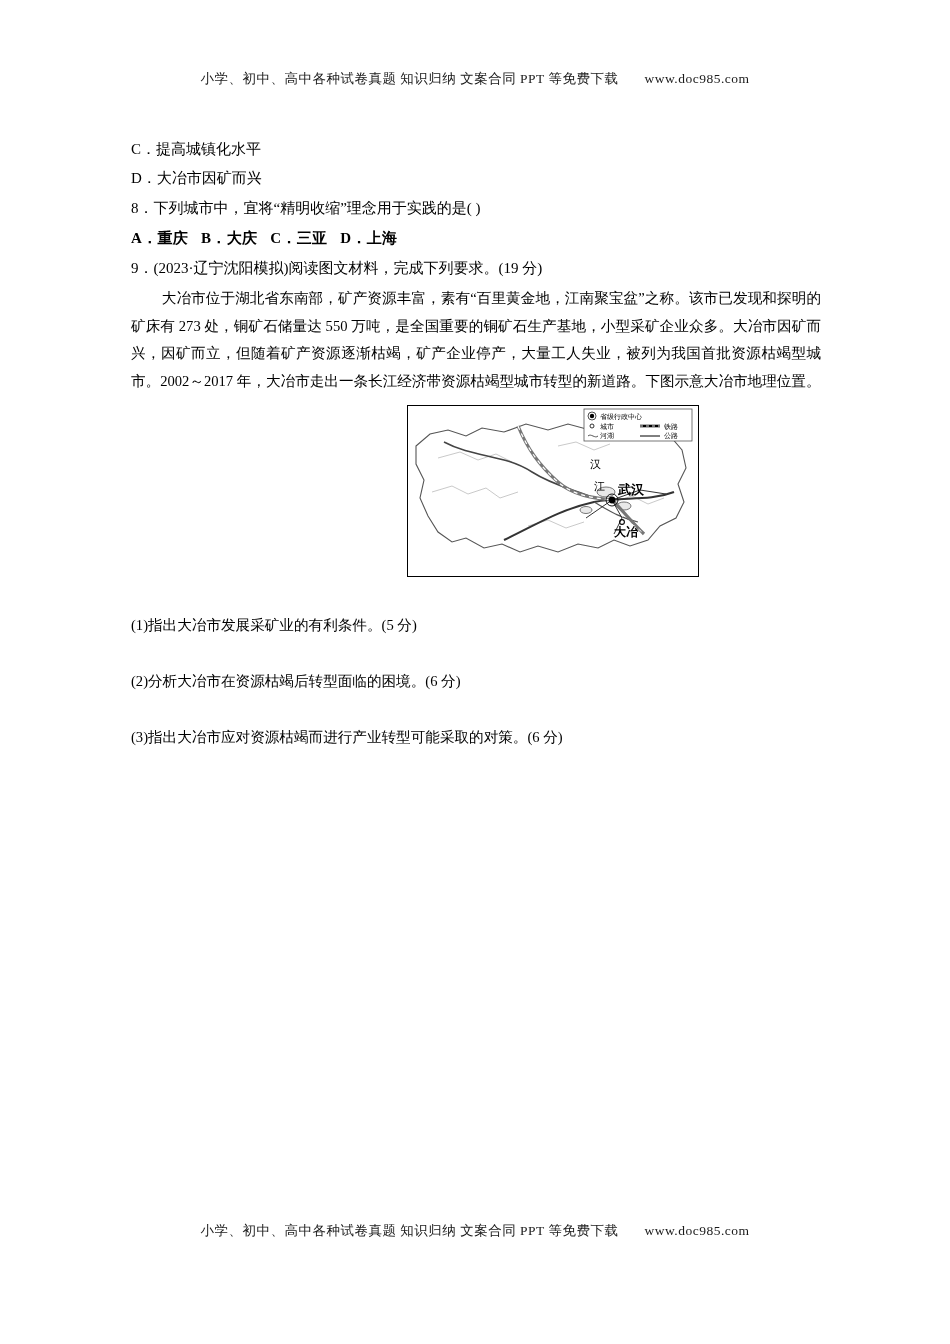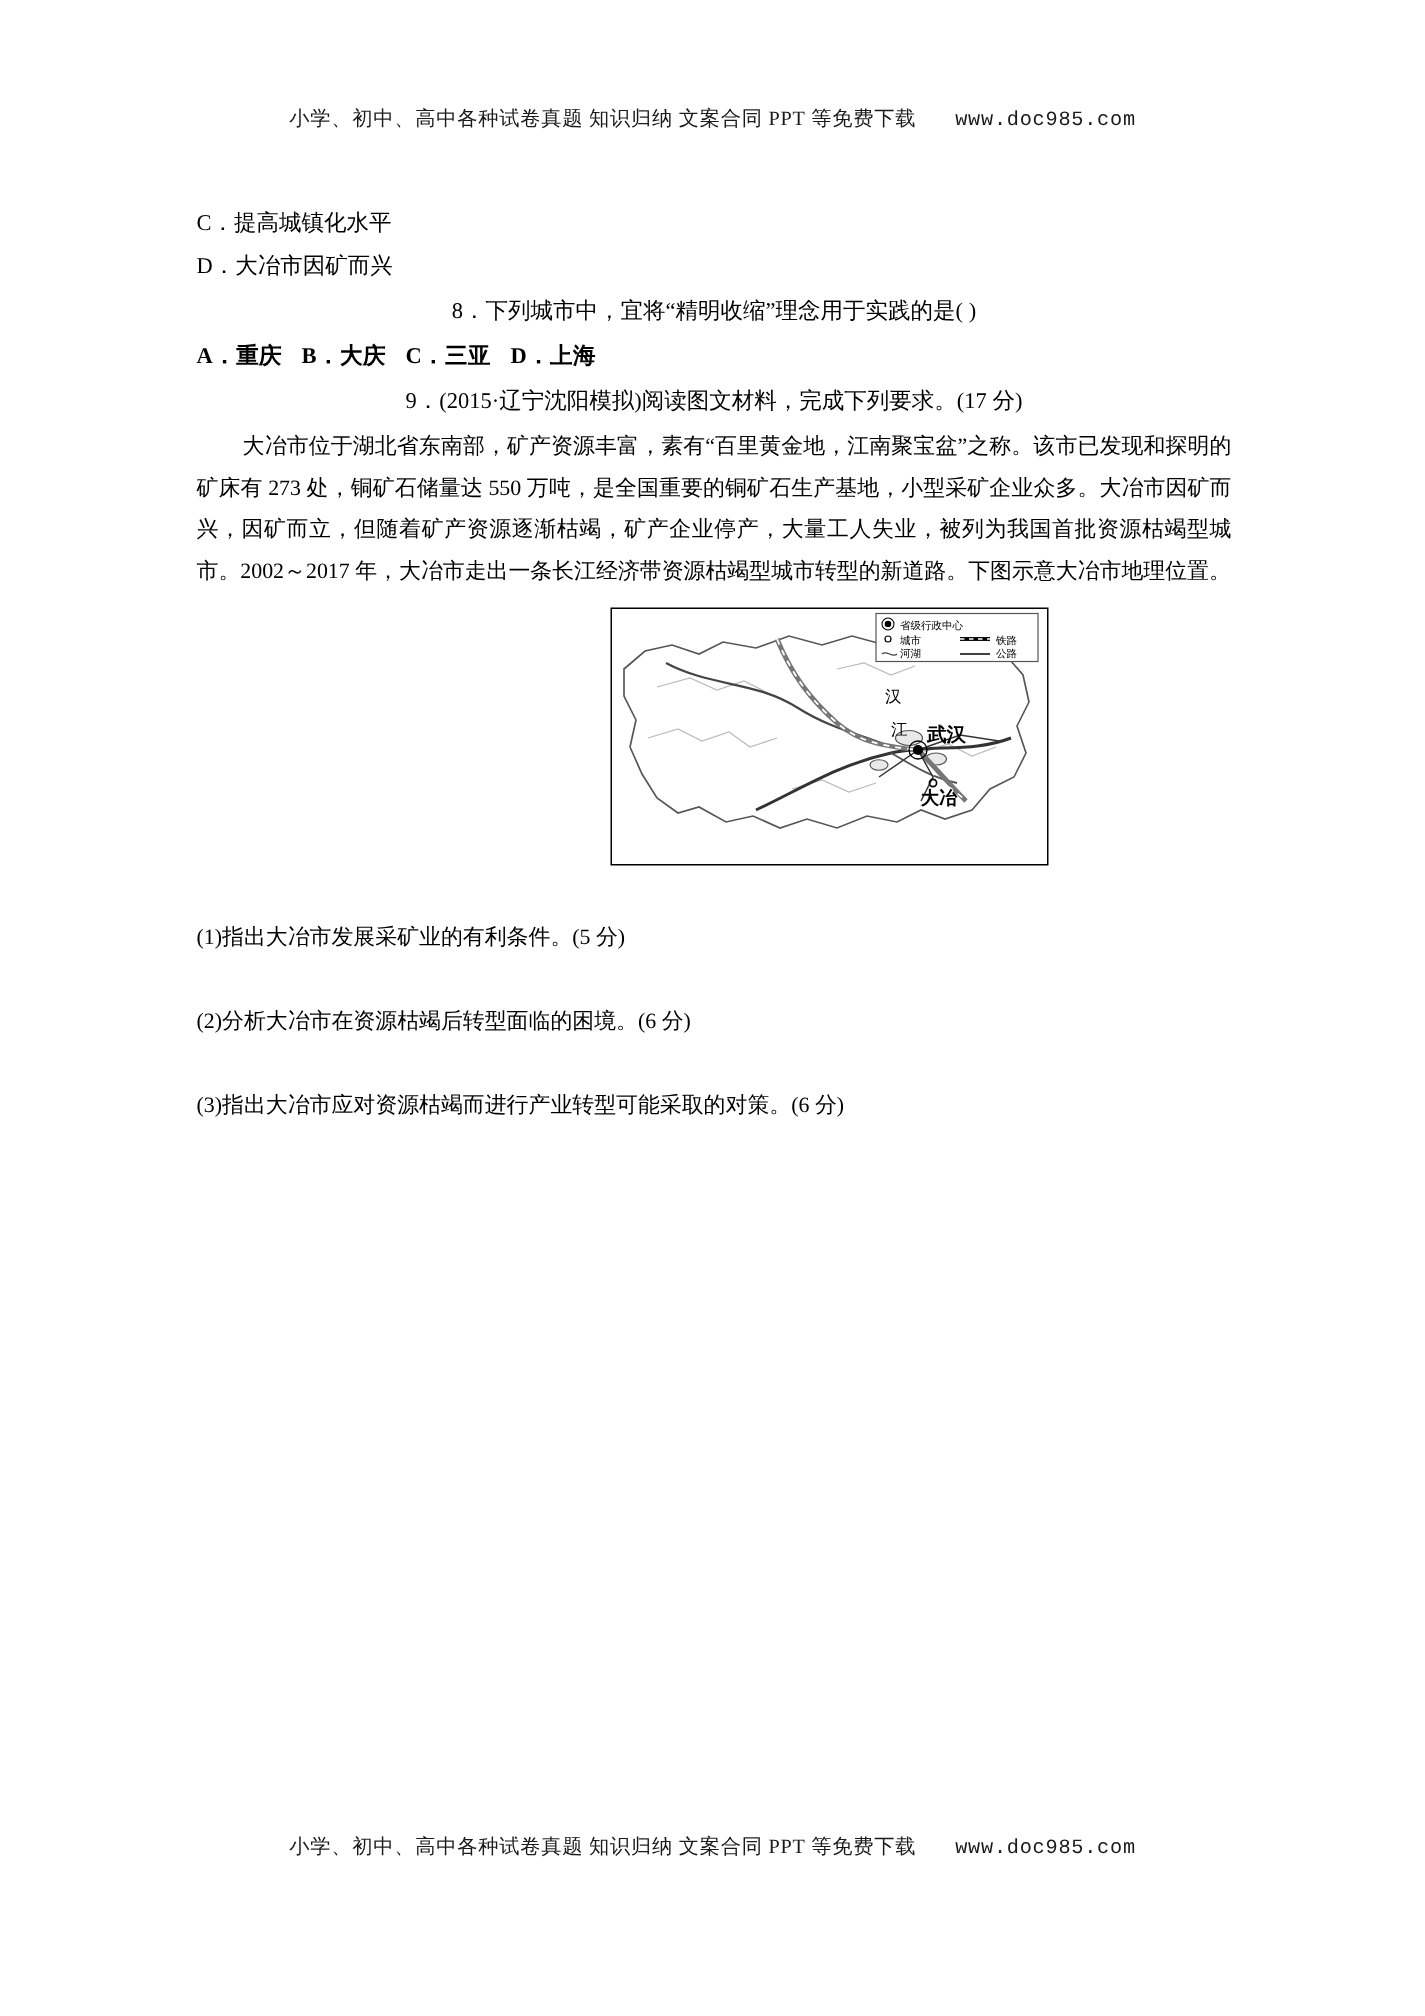--- a/index.html
+++ b/index.html
@@ -31,37 +31,36 @@
     color: #1a1a1a;
     white-space: nowrap;
   }
   .header-line { top: 70px; }
   .footer-line { top: 1222px; }
   .hdr-inner {
     display: inline-block;
   }
   .hdr-url {
     margin-left: 26px;
-    font-family: Liberation Mono, monospace;
+    font-family: Liberation Serif, serif;
   }
 
   .content {
     position: absolute;
     left: 131px;
     top: 135px;
     width: 690px;
   }
   .opt-line {
     font-size: 15px;
     line-height: 29px;
   }
   .q-line {
     font-size: 15px;
     line-height: 30px;
-    text-align: center;
   }
   .choices {
     font-size: 15px;
     line-height: 30px;
     letter-spacing: 0.3px;
     font-weight: bold;
   }
   .choices span.gap { display: inline-block; width: 13px; }
 
   .para {
@@ -106,21 +105,21 @@
 
     <div class="opt-line">C．提高城镇化水平</div>
     <div class="opt-line">D．大冶市因矿而兴</div>
 
     <div class="q-line">8．下列城市中，宜将“精明收缩”理念用于实践的是(        )</div>
 
     <div class="choices">
       <span>A．重庆</span><span class="gap"></span><span>B．大庆</span><span class="gap"></span><span>C．三亚</span><span class="gap"></span><span>D．上海</span>
     </div>
 
-    <div class="q-line">9．(2015·辽宁沈阳模拟)阅读图文材料，完成下列要求。(17 分)</div>
+    <div class="q-line">9．(2023·辽宁沈阳模拟)阅读图文材料，完成下列要求。(19 分)</div>
 
     <div class="para"><span class="indent"></span><span>大冶市位于湖北省东南部，矿产资源丰富，素有“百里黄金地，江南聚宝盆”之称。该市已发现和探明的矿床有 273 处，铜矿石储量达 550 万吨，是全国重要的铜矿石生产基地，小型采矿企业众多。大冶市因矿而兴，因矿而立，但随着矿产资源逐渐枯竭，矿产企业停产，大量工人失业，被列为我国首批资源枯竭型城市。2002～2017 年，大冶市走出一条长江经济带资源枯竭型城市转型的新道路。下图示意大冶市地理位置。</span></div>
 
     <div class="figure">
       <svg width="288" height="168" viewBox="0 0 288 168" xmlns="http://www.w3.org/2000/svg">
         <rect x="0" y="0" width="288" height="168" fill="#ffffff"></rect>
 
         <path d="M8 40 L22 28 L40 24 L58 30 L74 22 L96 26 L118 18 L140 24 L160 18 L182 24 L200 18 L220 26 L240 22 L262 30 L274 44 L278 62 L270 78 L276 96 L268 112 L252 120 L240 134 L222 140 L206 134 L190 142 L170 138 L150 146 L130 140 L112 146 L94 138 L76 142 L58 132 L44 136 L30 126 L20 110 L12 92 L16 74 L8 58 Z" fill="none" stroke="#555" stroke-width="1.1"></path>
 
         <path d="M30 52 L52 46 L70 54 L88 48 L104 56" fill="none" stroke="#bbb" stroke-width="0.8"></path>

